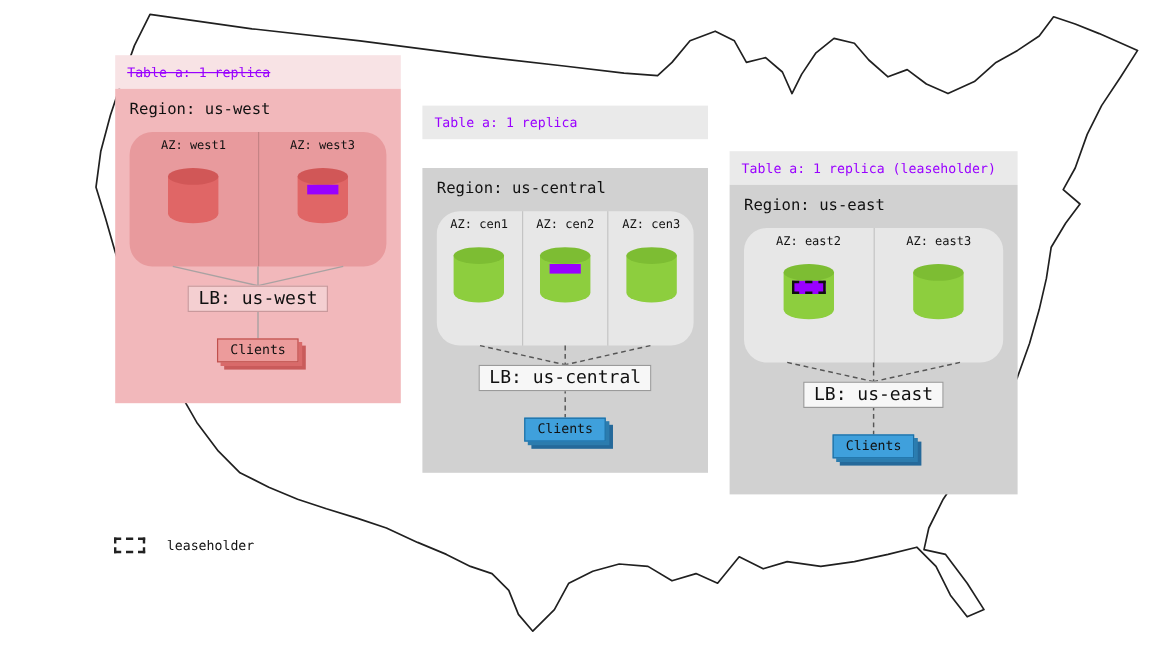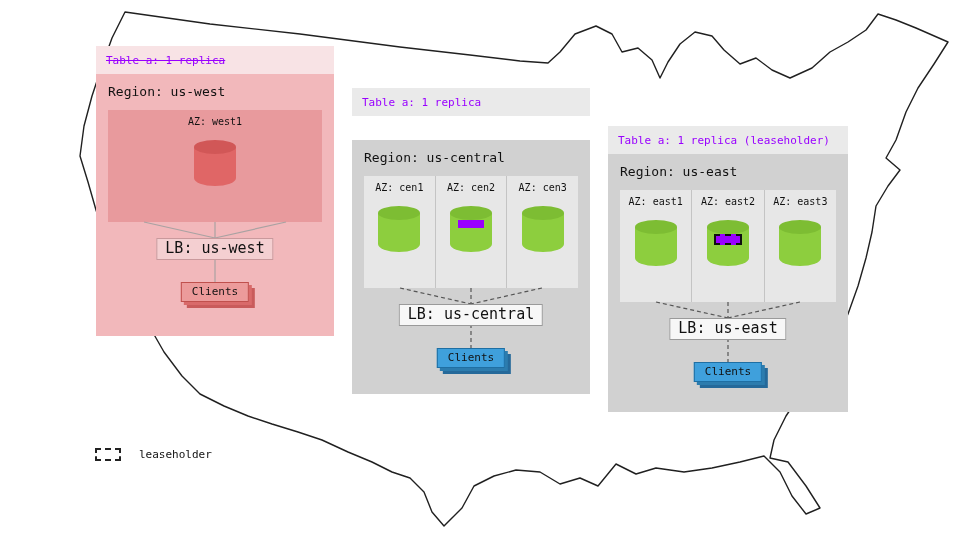--- a/index.html
+++ b/index.html
@@ -12,21 +12,21 @@
   .panel { position:absolute; z-index:2; }
   .panel-header {
     height:28px; display:flex; align-items:center; padding:0 10px;
     font-size:11px; color:var(--accent-purple,#9900ff); box-sizing:border-box;
   }
   .panel-header.struck { text-decoration:line-through; }
   .panel-body { position:relative; }
 
   .region-label { position:absolute; left:12px; top:10px; font-size:13px; color:#111; white-space:nowrap; }
 
-  .az-box { position:absolute; left:12px; top:36px; width:214px; height:112px; display:flex; box-sizing:border-box; }
+  .az-box { position:absolute; left:12px; top:36px; width:214px; height:112px; display:flex; box-sizing:border-box;border-radius:19px; }
   .az-cell { flex:1; display:flex; flex-direction:column; align-items:center; padding-top:6px; box-sizing:border-box; }
   .az-cell + .az-cell { border-left:1px solid rgba(0,0,0,0.15); }
   .az-label { font-size:10px; color:#111; white-space:nowrap; }
 
   .cyl { position:relative; width:42px; height:46px; margin-top:13px; }
   .cyl::before {
     content:""; position:absolute; top:7px; bottom:0; left:0; right:0;
     background:var(--cyl-c); border-radius:0 0 21px 21px / 0 0 8px 8px;
   }
   .cyl::after {
@@ -109,20 +109,26 @@
   <div class="panel panel-west">
     <div class="panel-header struck">Table a: 1 replica</div>
     <div class="panel-body">
       <div class="region-label">Region: us-west</div>
 
       <div class="az-box">
         <div class="az-cell">
           <div class="az-label">AZ: west1</div>
           <div class="cyl"></div>
         </div>
+        <div class="az-cell">
+          <div class="az-label">AZ: west3</div>
+          <div class="cyl">
+            <div class="replica-marker"></div>
+          </div>
+        </div>
       </div>
 
       <svg class="connectors" width="238" height="262" viewBox="0 0 238 262">
         <line x1="48" y1="148" x2="119" y2="164" stroke="#a9a2a2" stroke-width="1.2"></line>
         <line x1="119" y1="148" x2="119" y2="164" stroke="#a9a2a2" stroke-width="1.2"></line>
         <line x1="190" y1="148" x2="119" y2="164" stroke="#a9a2a2" stroke-width="1.2"></line>
         <line x1="119" y1="184" x2="119" y2="208" stroke="#a9a2a2" stroke-width="1.2"></line>
       </svg>
 
       <div class="lb-box">LB: us-west</div>
@@ -164,24 +170,20 @@
     </div>
   </div>
 
   <div class="panel panel-gray panel-east">
     <div class="panel-header">Table a: 1 replica (leaseholder)</div>
     <div class="panel-body">
       <div class="region-label">Region: us-east</div>
 
       <div class="az-box">
         <div class="az-cell">
-          <div class="az-label">AZ: east1</div>
-          <div class="cyl"></div>
-        </div>
-        <div class="az-cell">
           <div class="az-label">AZ: east2</div>
           <div class="cyl">
             <div class="replica-marker leaseholder"></div>
           </div>
         </div>
         <div class="az-cell">
           <div class="az-label">AZ: east3</div>
           <div class="cyl"></div>
         </div>
       </div>

